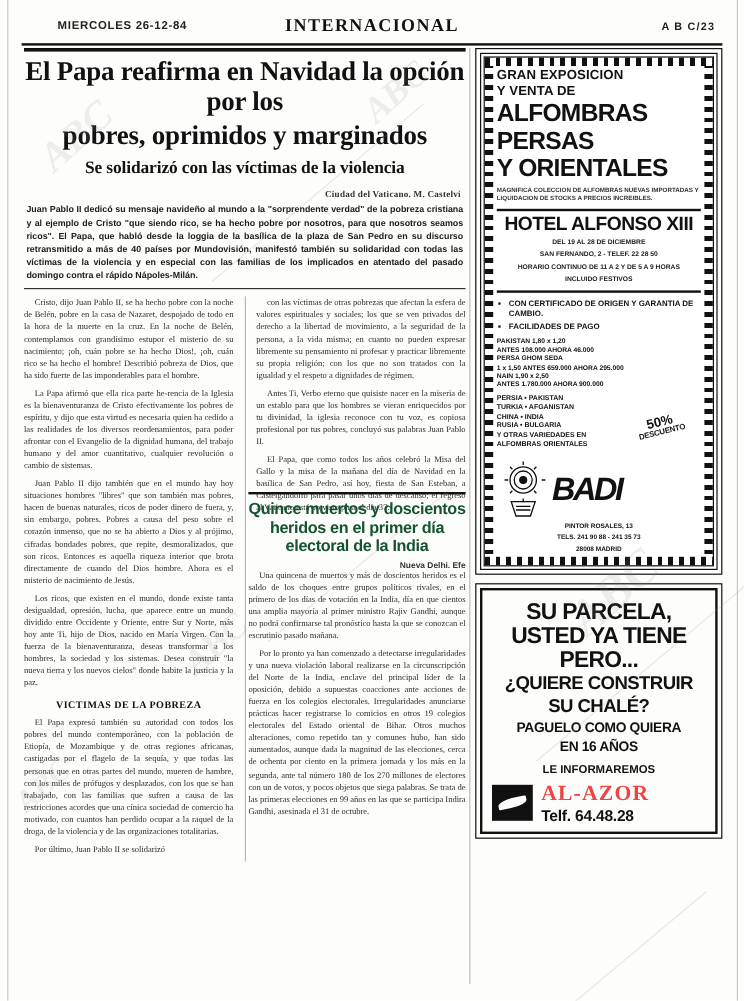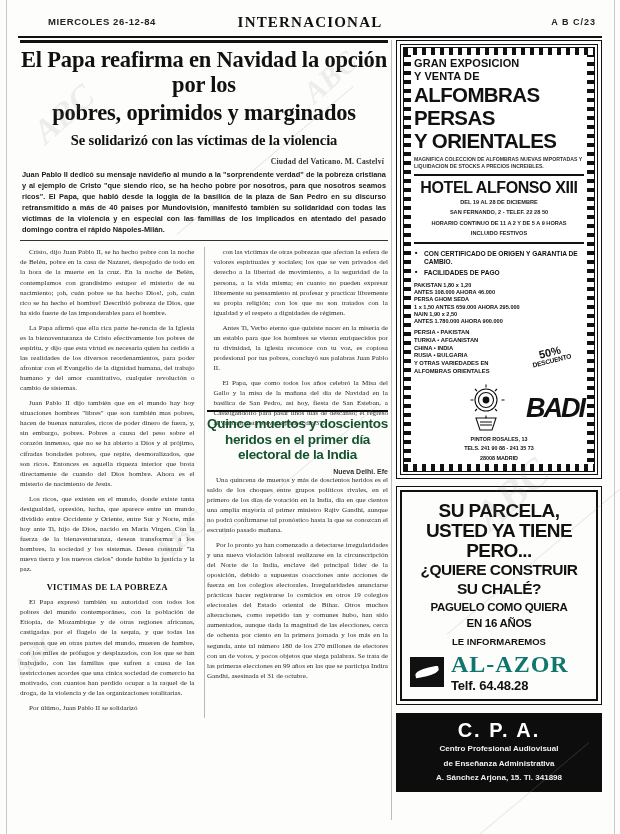--- a/index.html
+++ b/index.html
@@ -130,21 +130,21 @@
   .burst{
     position:absolute;right:6px;bottom:86px;width:74px;height:58px;
     display:flex;align-items:center;justify-content:center;text-align:center;
     background:#fff;
     clip-path:polygon(50% 0%,61% 13%,76% 6%,78% 23%,94% 22%,88% 37%,100% 48%,86% 57%,95% 71%,79% 73%,79% 90%,64% 83%,53% 97%,43% 83%,28% 92%,26% 75%,10% 75%,17% 60%,3% 50%,16% 39%,6% 25%,22% 23%,22% 7%,38% 13%);
     border:0;
   }
   .burst-in{transform:rotate(-14deg);}
   .burst-pct{font-family:"Liberation Sans",sans-serif;font-weight:700;font-size:11px;color:#111;line-height:1;}
   .burst-txt{font-family:"Liberation Sans",sans-serif;font-weight:700;font-size:6.6px;color:#111;line-height:1;letter-spacing:-.2px;}
-  .logo-row{display:flex;align-items:center;gap:18px;margin-top:6px;height:52px;justify-content:flex-end;}
+  .logo-row{display:flex;align-items:center;gap:2px;margin-top:6px;height:52px;}
   .logo-seal{width:44px;height:48px;position:relative;flex:0 0 auto;}
   .logo-badi{font-family:"Liberation Sans",sans-serif;font-weight:700;font-size:27px;
     color:#111;letter-spacing:-2px;font-style:italic;line-height:1;}
   .ad-addr{font-family:"Liberation Sans",sans-serif;font-weight:700;font-size:5.4px;
     color:#111;line-height:1.36;text-align:center;margin-top:2px;filter:blur(.12px);}
 
   
   .ad-parcela{border:1px solid #111;margin-top:7px;padding:3px;}
   .ad-parcela-in{border:2px solid #111;padding:9px 6px 7px;}
   .pa-1{font-family:"Liberation Sans",sans-serif;font-weight:700;font-size:19px;
@@ -152,22 +152,22 @@
   .pa-2{font-family:"Liberation Sans",sans-serif;font-weight:700;font-size:15.5px;
     text-align:center;line-height:1.08;color:#111;letter-spacing:-.5px;margin-top:2px;}
   .pa-3{font-family:"Liberation Sans",sans-serif;font-weight:700;font-size:11.5px;
     text-align:center;line-height:1.12;color:#111;letter-spacing:-.3px;margin-top:3px;}
   .pa-4{font-family:"Liberation Sans",sans-serif;font-weight:700;font-size:9.5px;
     text-align:center;line-height:1.25;color:#111;margin-top:6px;}
   .pa-brandrow{display:flex;align-items:center;gap:7px;margin-top:5px;padding-left:2px;}
   .pa-mark{width:34px;height:30px;background:#111;flex:0 0 auto;position:relative;overflow:hidden;}
   .pa-mark:after{content:"";position:absolute;left:5px;top:11px;width:24px;height:8px;
     background:#fff;border-radius:60% 10% 55% 8%;transform:rotate(-12deg);}
-  .pa-brand{font-family:"Liberation Serif",serif;font-weight:700;font-size:24px;
-    color:#0f766e;letter-spacing:1px;line-height:1;}
+  .pa-brand{font-family:"Liberation Serif",serif;font-weight:700;font-size:18px;
+    color:#ef4444;letter-spacing:1px;line-height:1;}
   .pa-tel{font-family:"Liberation Sans",sans-serif;font-weight:700;font-size:13px;
     color:#111;letter-spacing:-.2px;line-height:1;margin-top:3px;}
 
   
   .ad-cpa{margin-top:8px;background:#0d0d0d;padding:7px 5px 9px;}
   .cpa-1{font-family:"Liberation Sans",sans-serif;font-weight:700;font-size:20px;
     color:#fff;text-align:center;letter-spacing:2px;line-height:1;}
   .cpa-2{font-family:"Liberation Sans",sans-serif;font-weight:600;font-size:8px;
     color:#f0f0f0;text-align:center;line-height:1.42;margin-top:3px;filter:blur(.2px);}
 
@@ -307,26 +307,20 @@
         <div class="pa-brandrow">
           <div class="pa-mark"></div>
           <div>
             <div class="pa-brand">AL-AZOR</div>
             <div class="pa-tel">Telf. 64.48.28</div>
           </div>
         </div>
       </div>
     </div>
 
-    <div class="ad-cpa">
-      <div class="cpa-1">C. P. A.</div>
-      <div class="cpa-2">Centro Profesional Audiovisual</div>
-      <div class="cpa-2">de Enseñanza Administrativa</div>
-      <div class="cpa-2">A. Sánchez Arjona, 15. Tl. 341898</div>
-    </div>
 
   </div>
 
   <div class="wm wm1">ABC</div>
   <div class="wm wm2">ABC</div>
   <div class="wm wm3">ABC</div>
   <div class="wm wm4">ABC</div>
   <div class="wm wm5">ABC</div>
   <div class="wmline" style="left:150px;top:160px;width:230px;transform:rotate(-40deg);"></div>
   <div class="wmline" style="left:420px;top:560px;width:230px;transform:rotate(-40deg);"></div>

